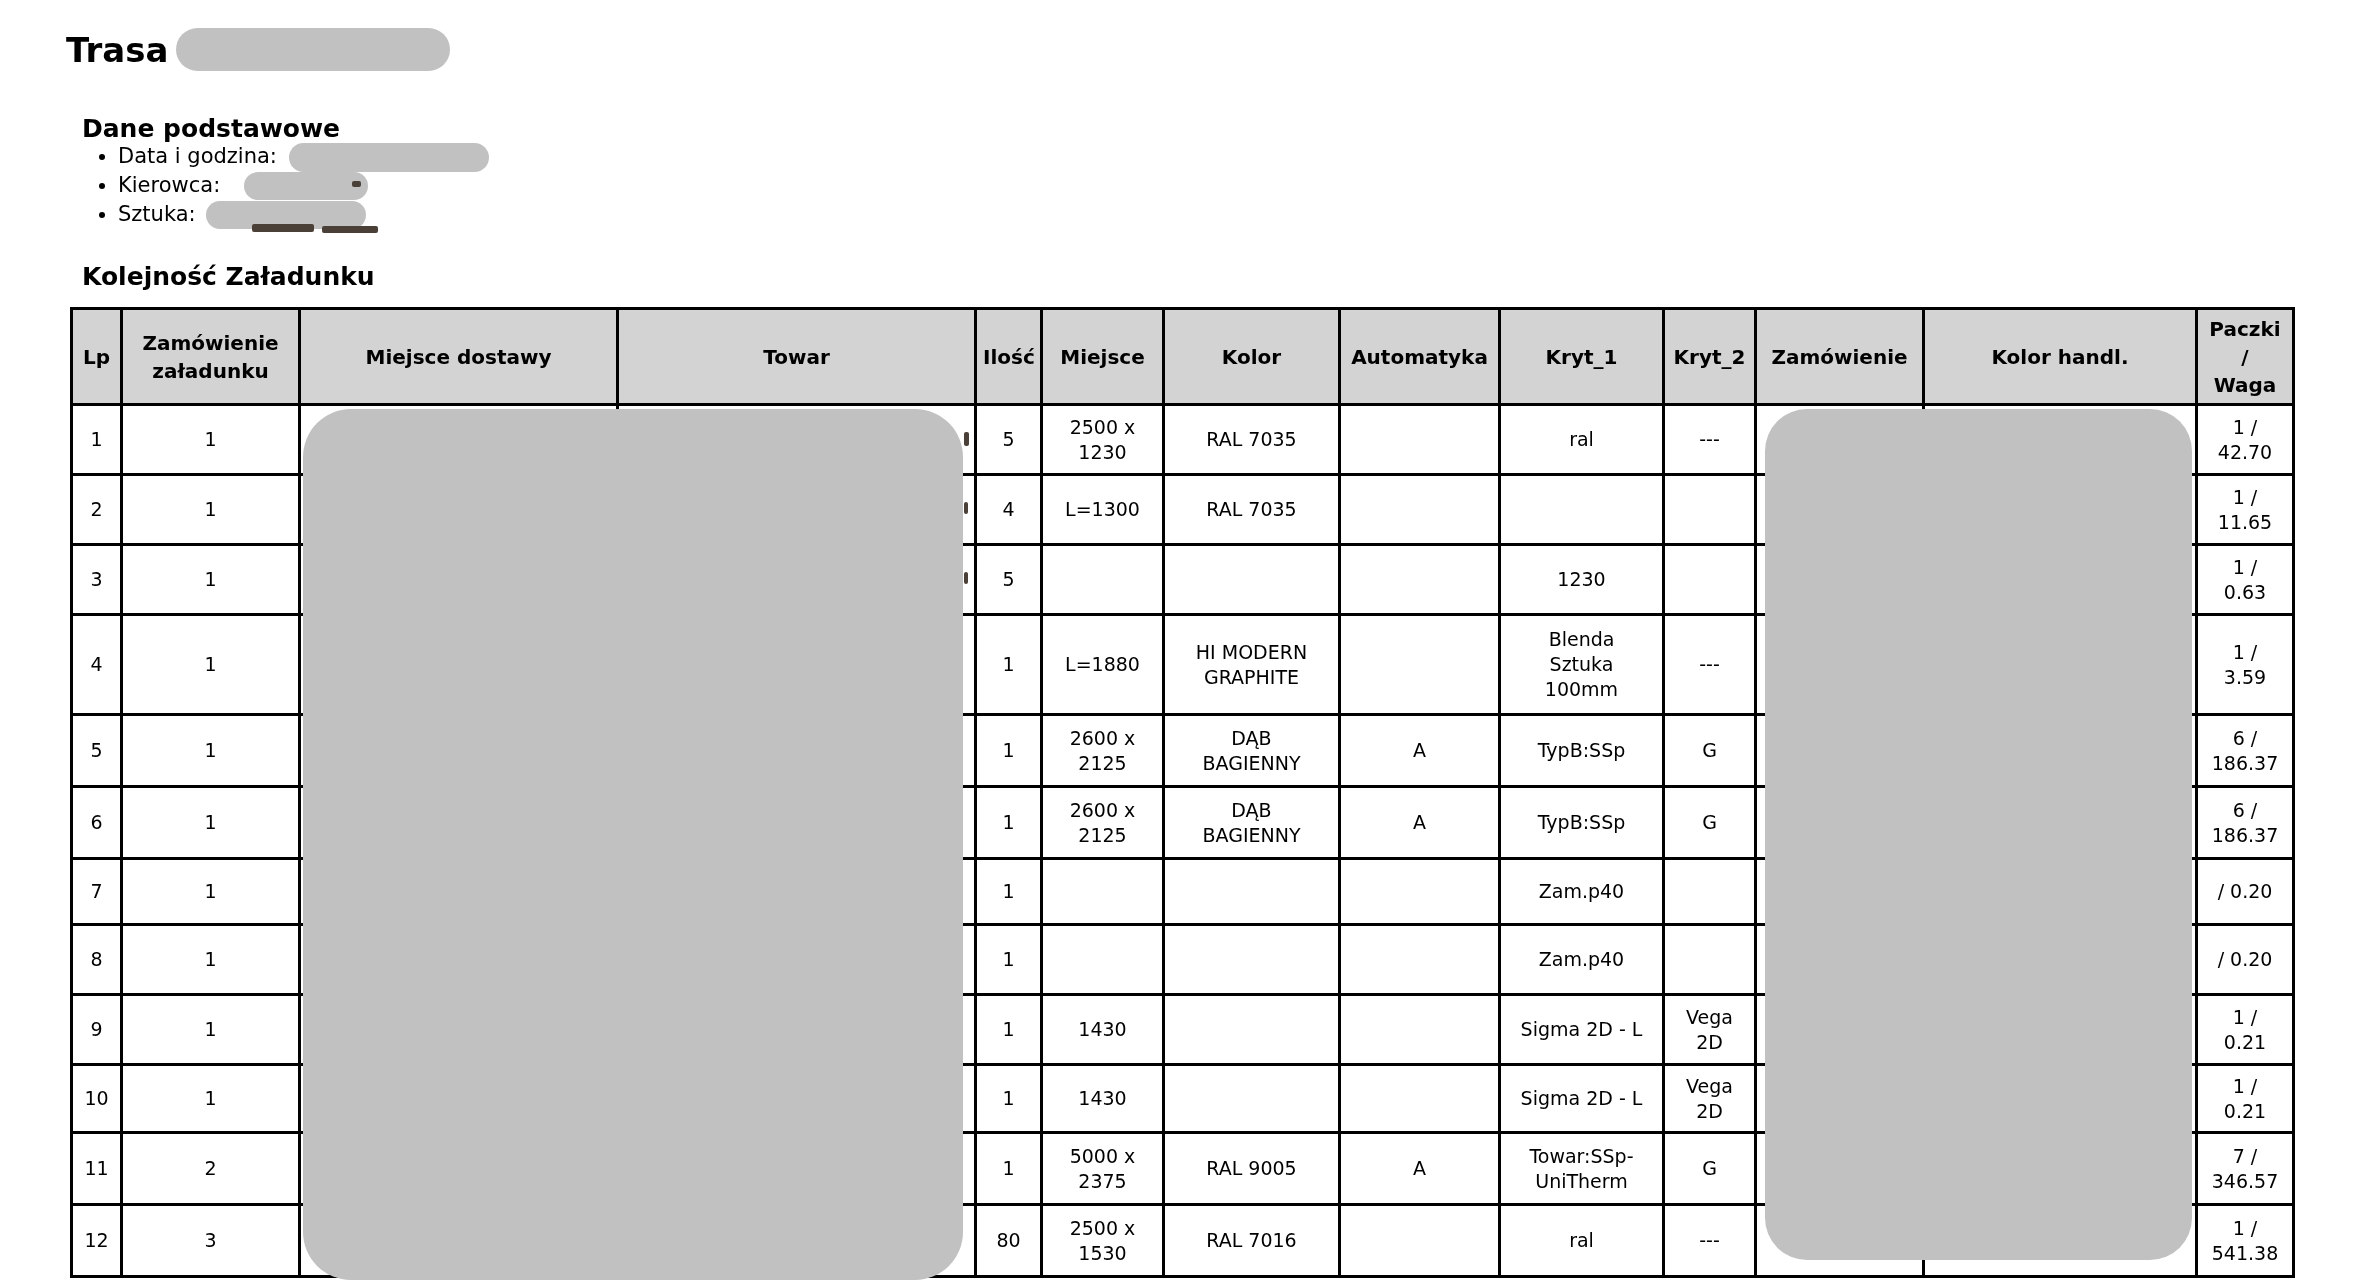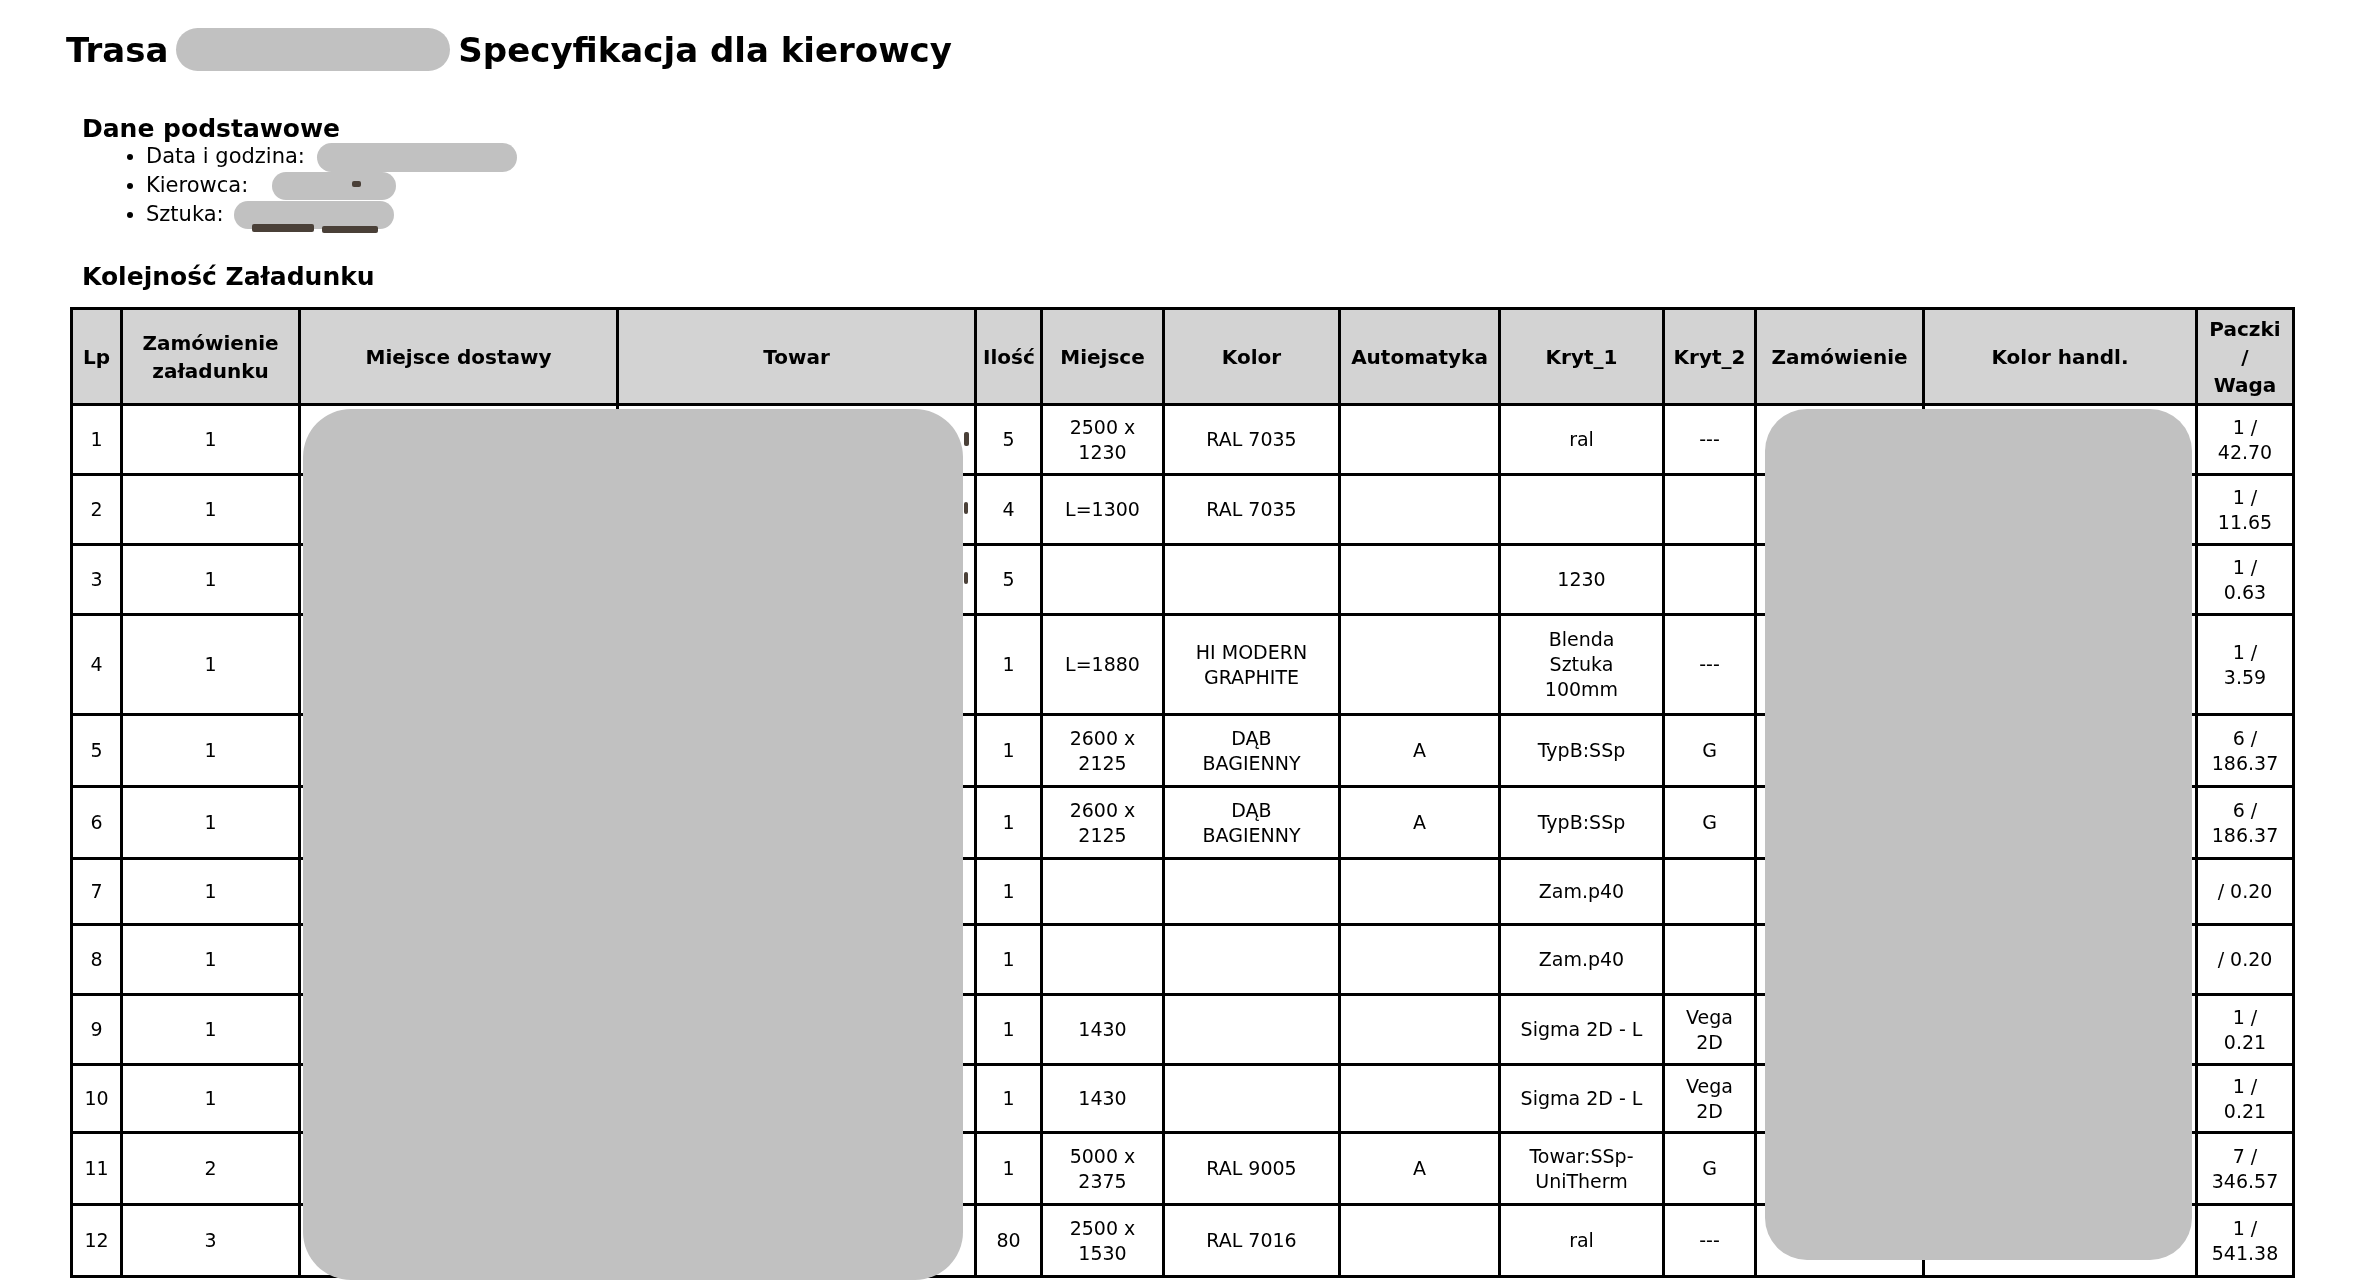--- a/index.html
+++ b/index.html
@@ -22,21 +22,21 @@
     position:absolute;left:66px;margin:16px;
     font-size:25px;font-weight:bold;white-space:nowrap;
   }
   .h3.basic{top:98px;}
   .h3.loading{top:246px;}
   
   .bullets{
     position:absolute;left:66px;top:142px;margin:0;
     padding-left:52px;font-size:21px;
   }
-  .bullets li{line-height:29px;height:29px;white-space:nowrap;margin-left:28px;}
+  .bullets li{line-height:29px;height:29px;white-space:nowrap;}
   
   .redact{background:#c1c1c1;display:inline-block;}
   .pill{border-radius:22px;vertical-align:middle;}
   .title-pill{width:274px;height:43px;border-radius:22px;}
   .pill-data{width:200px;height:29px;margin-left:12px;}
   .pill-driver{width:124px;height:28px;margin-left:24px;}
   .pill-vehicle{width:160px;height:28px;margin-left:10px;}
   .blob{position:absolute;background:#c1c1c1;z-index:5;}
   .blob-left{left:303px;top:409px;width:660px;height:871px;border-radius:48px;}
   .blob-right{left:1765px;top:409px;width:427px;height:851px;border-radius:42px;}
@@ -73,21 +73,20 @@
   td.hint-left{text-align:left;padding-left:5px;color:#6b4a00;}
 </style>
 </head>
 <body>
 
 <div class="page">
 
   <h1 class="doc-title">
     <span>Trasa</span>
     <span class="redact title-pill"></span>
-    <span>Specyfikacja dla kierowcy</span>
   </h1>
 
   <h3 class="h3 basic">Dane podstawowe</h3>
 
   <ul class="bullets">
     <li>
       <span>Data i godzina:</span><span class="redact pill pill-data"></span>
     </li>
     <li>
       <span>Kierowca:</span><span class="redact pill pill-driver"></span>

